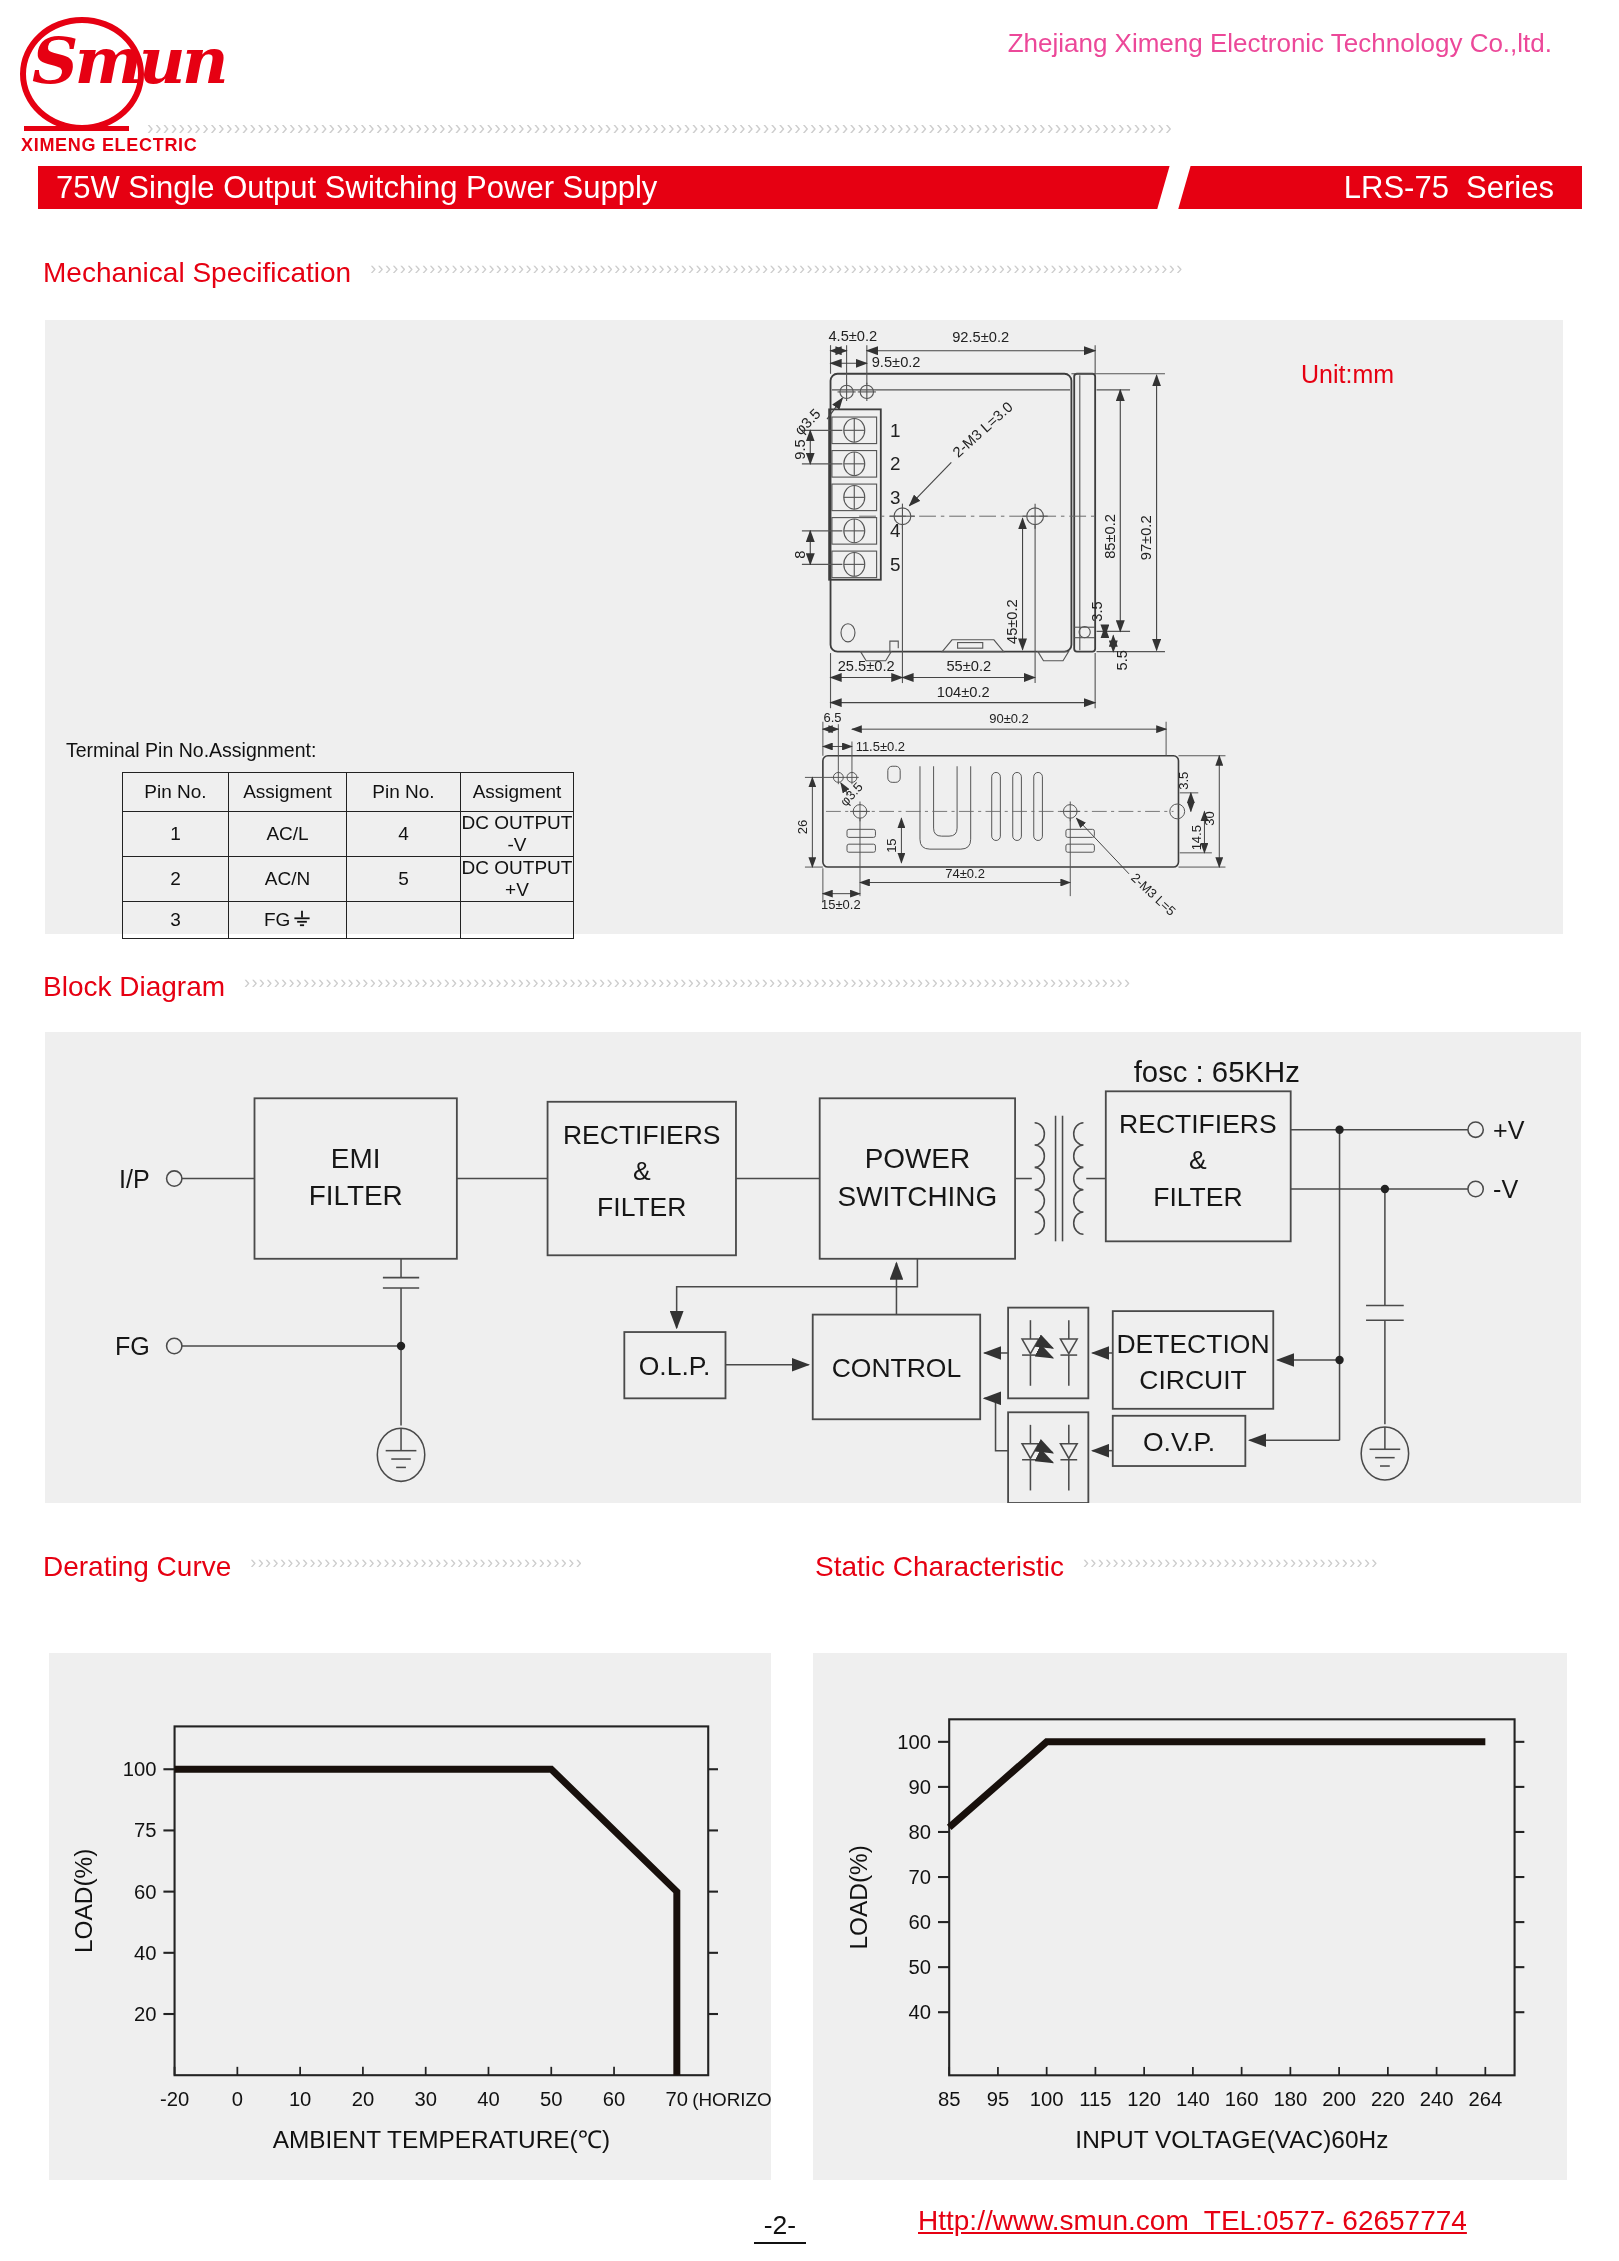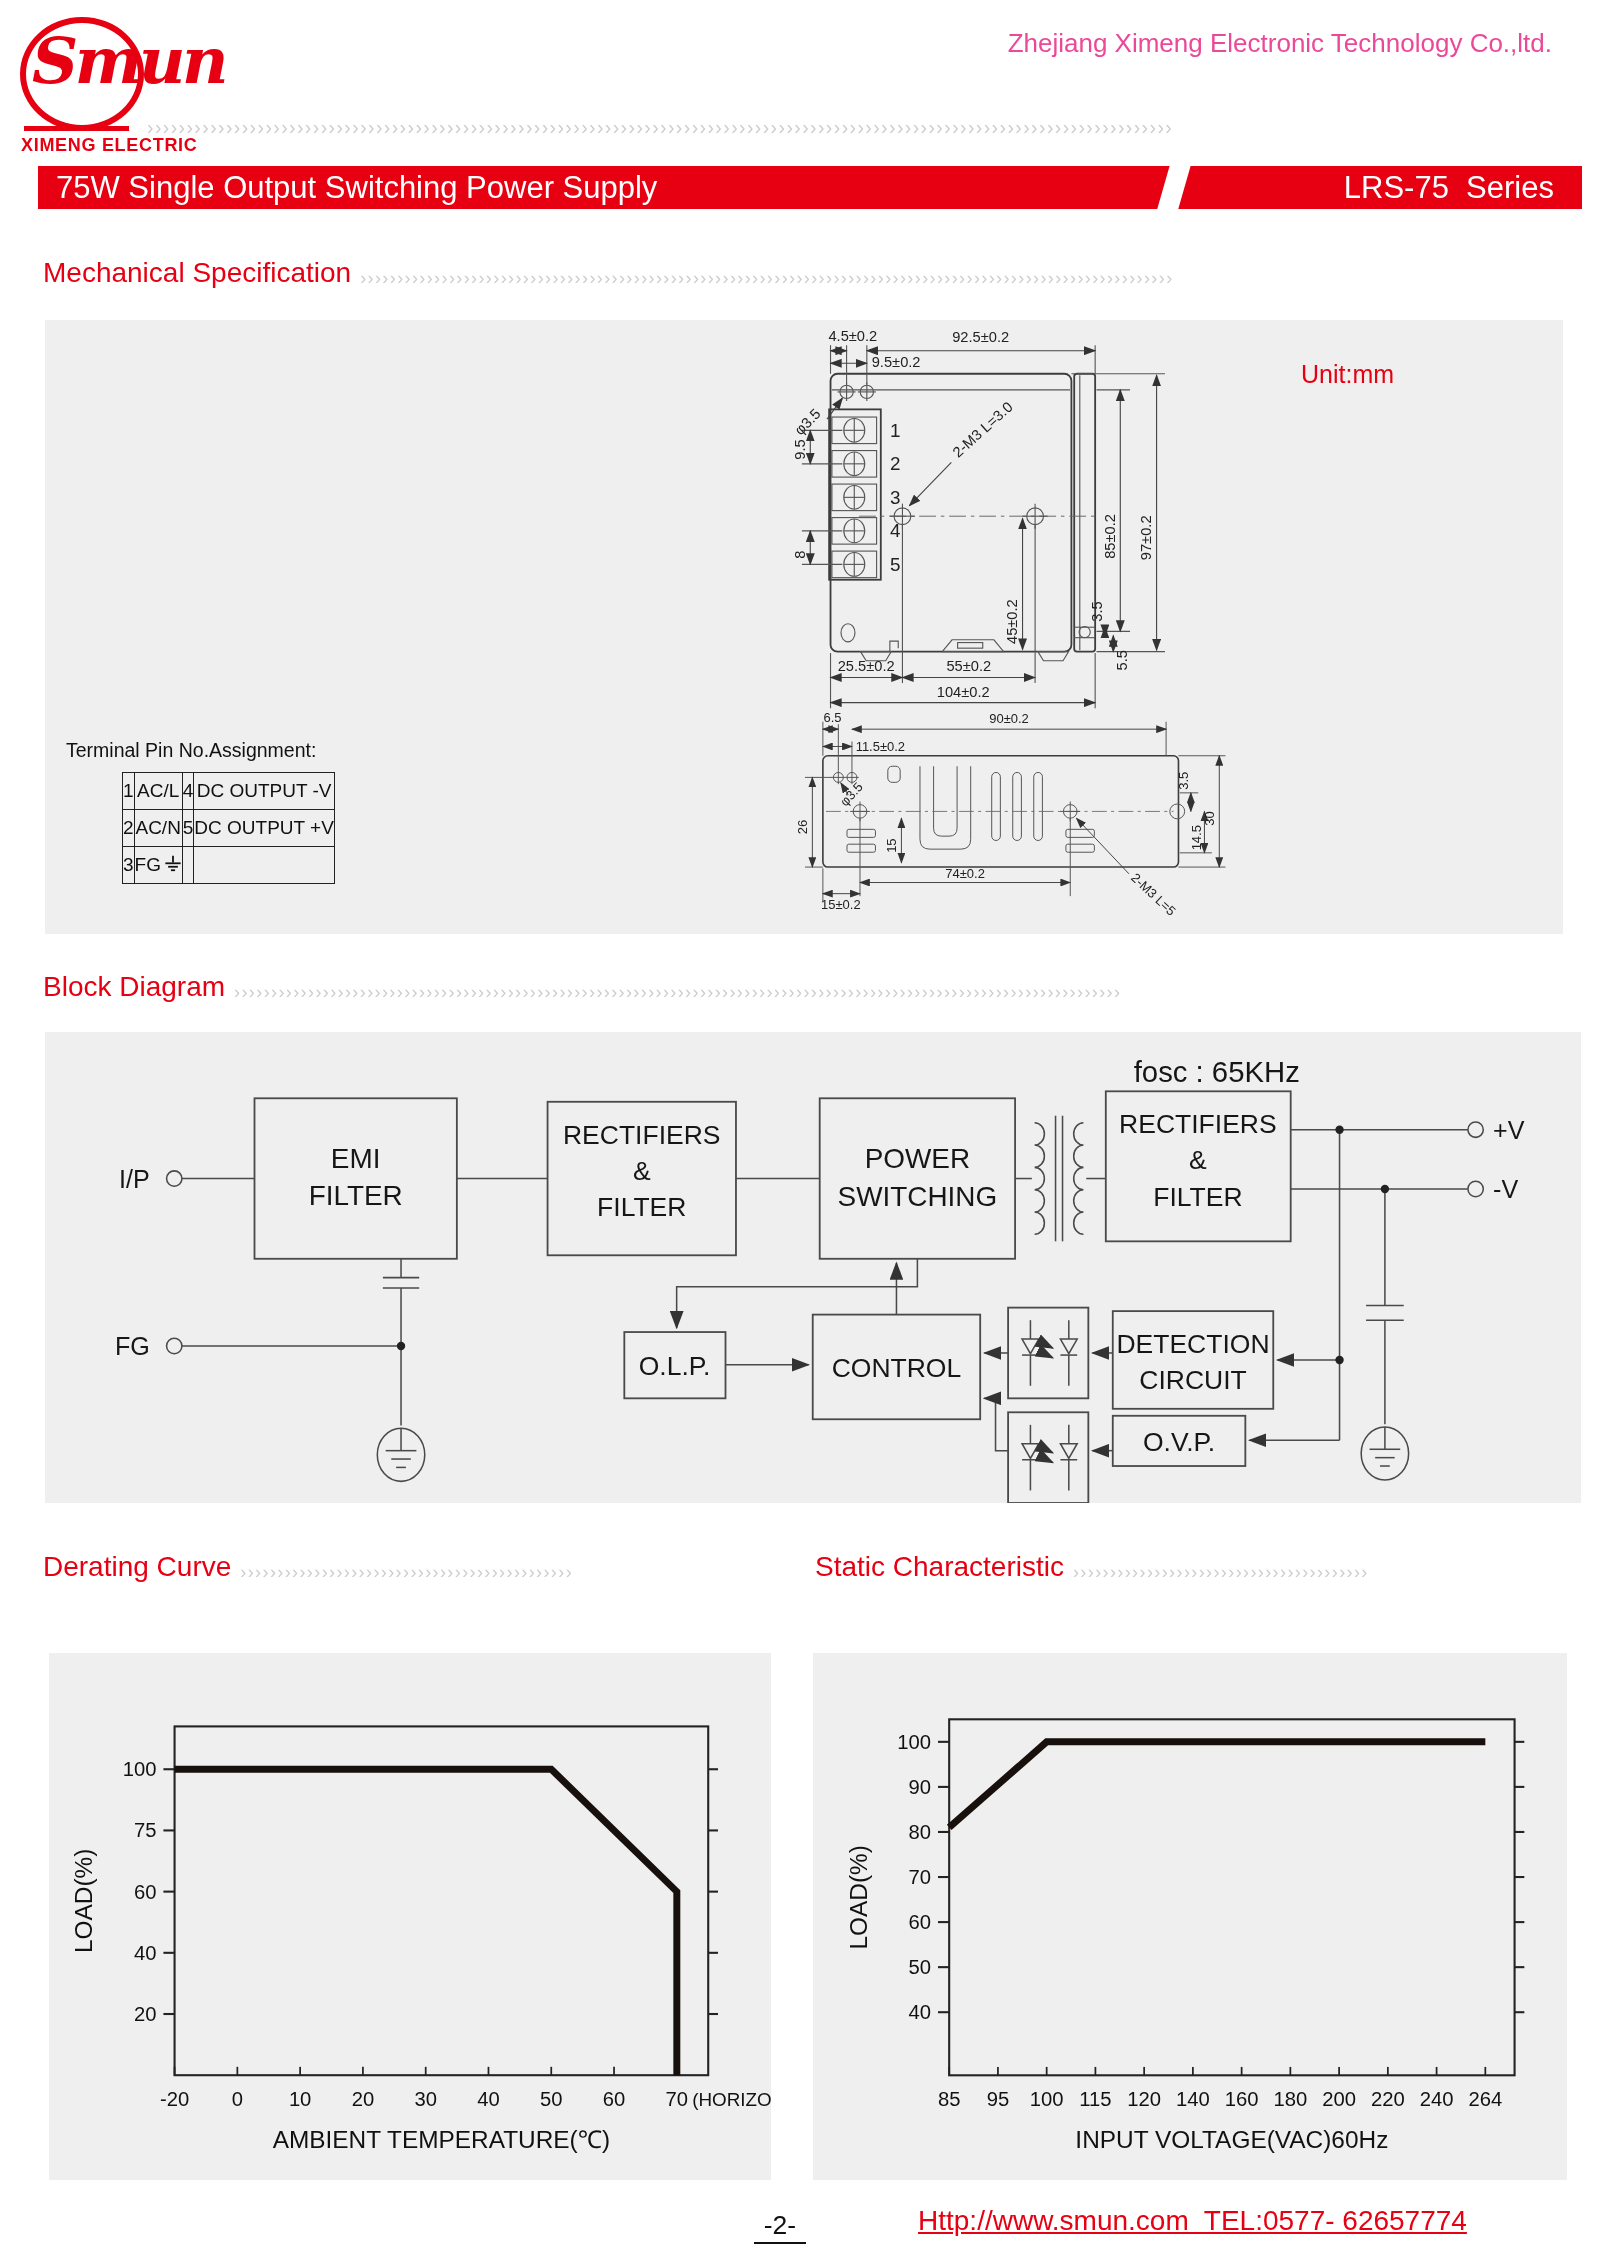--- a/index.html
+++ b/index.html
@@ -21,21 +21,21 @@
        font-size:19.5px;letter-spacing:1.4px;line-height:21px}
 
   .titlebar{position:absolute;left:38px;top:166px;width:1544px;height:43px;background:#e60012}
   .titlebar .t1{position:absolute;left:18px;top:0;height:43px;line-height:43px;
        font-size:31px;color:#ffffff;white-space:nowrap}
   .titlebar .slash{position:absolute;left:1125px;top:-3.5px;width:21px;height:52px;
        background:#fff;transform:skewX(-16deg)}
   .titlebar .t2{position:absolute;right:28px;top:0;height:43px;line-height:43px;
        font-size:31px;color:#fff;white-space:pre}
 
-  .sec-head{position:absolute;display:flex;align-items:flex-end;gap:9px}
+  .sec-head{position:absolute;display:flex;align-items:flex-start;gap:19px}
   .sec-title{font-size:28px;color:#e60012;white-space:nowrap}
   .sec-head .chev{overflow:hidden;white-space:nowrap;color:#cdcdcd;font-size:18px;
        letter-spacing:1.4px;flex:1;height:22px;line-height:22px}
 
   
   .pin-title{position:absolute;font-size:19.5px;color:#111}
   table.pins{border-collapse:collapse;background:transparent}
   table.pins th,table.pins td{border:1.4px solid #222;text-align:center;
        font-size:19px;font-weight:normal;padding:0}
   table.pins th{height:38px}
@@ -289,20 +289,26 @@
     <text class="dim" x="42" y="342">15±0.2</text>
     <text class="dim" transform="translate(636,150) rotate(-90)">3.5</text>
     <text class="dim" transform="translate(656,248) rotate(-90)">14.5</text>
     <text class="dim" transform="translate(678,208) rotate(-90)">30</text>
     <text class="dim" transform="translate(542,294) rotate(43)">2-M3 L=5</text>
   </svg>
 
   <div class="pin-title" style="left:21px;top:419px">Terminal Pin No.Assignment:</div>
   <table class="pins abs" style="left:77px;top:452px">
     <tbody>
+        <tr>
+      <th class="c1">Pin No.</th>
+      <th class="c2">Assigment</th>
+      <th class="c3">Pin No.</th>
+      <th class="c4">Assigment</th>
+    </tr>
     <tr>
       <td>1</td>
       <td>AC/L</td>
       <td>4</td>
       <td>DC OUTPUT -V</td>
     </tr>
     <tr>
       <td>2</td>
       <td>AC/N</td>
       <td>5</td>

